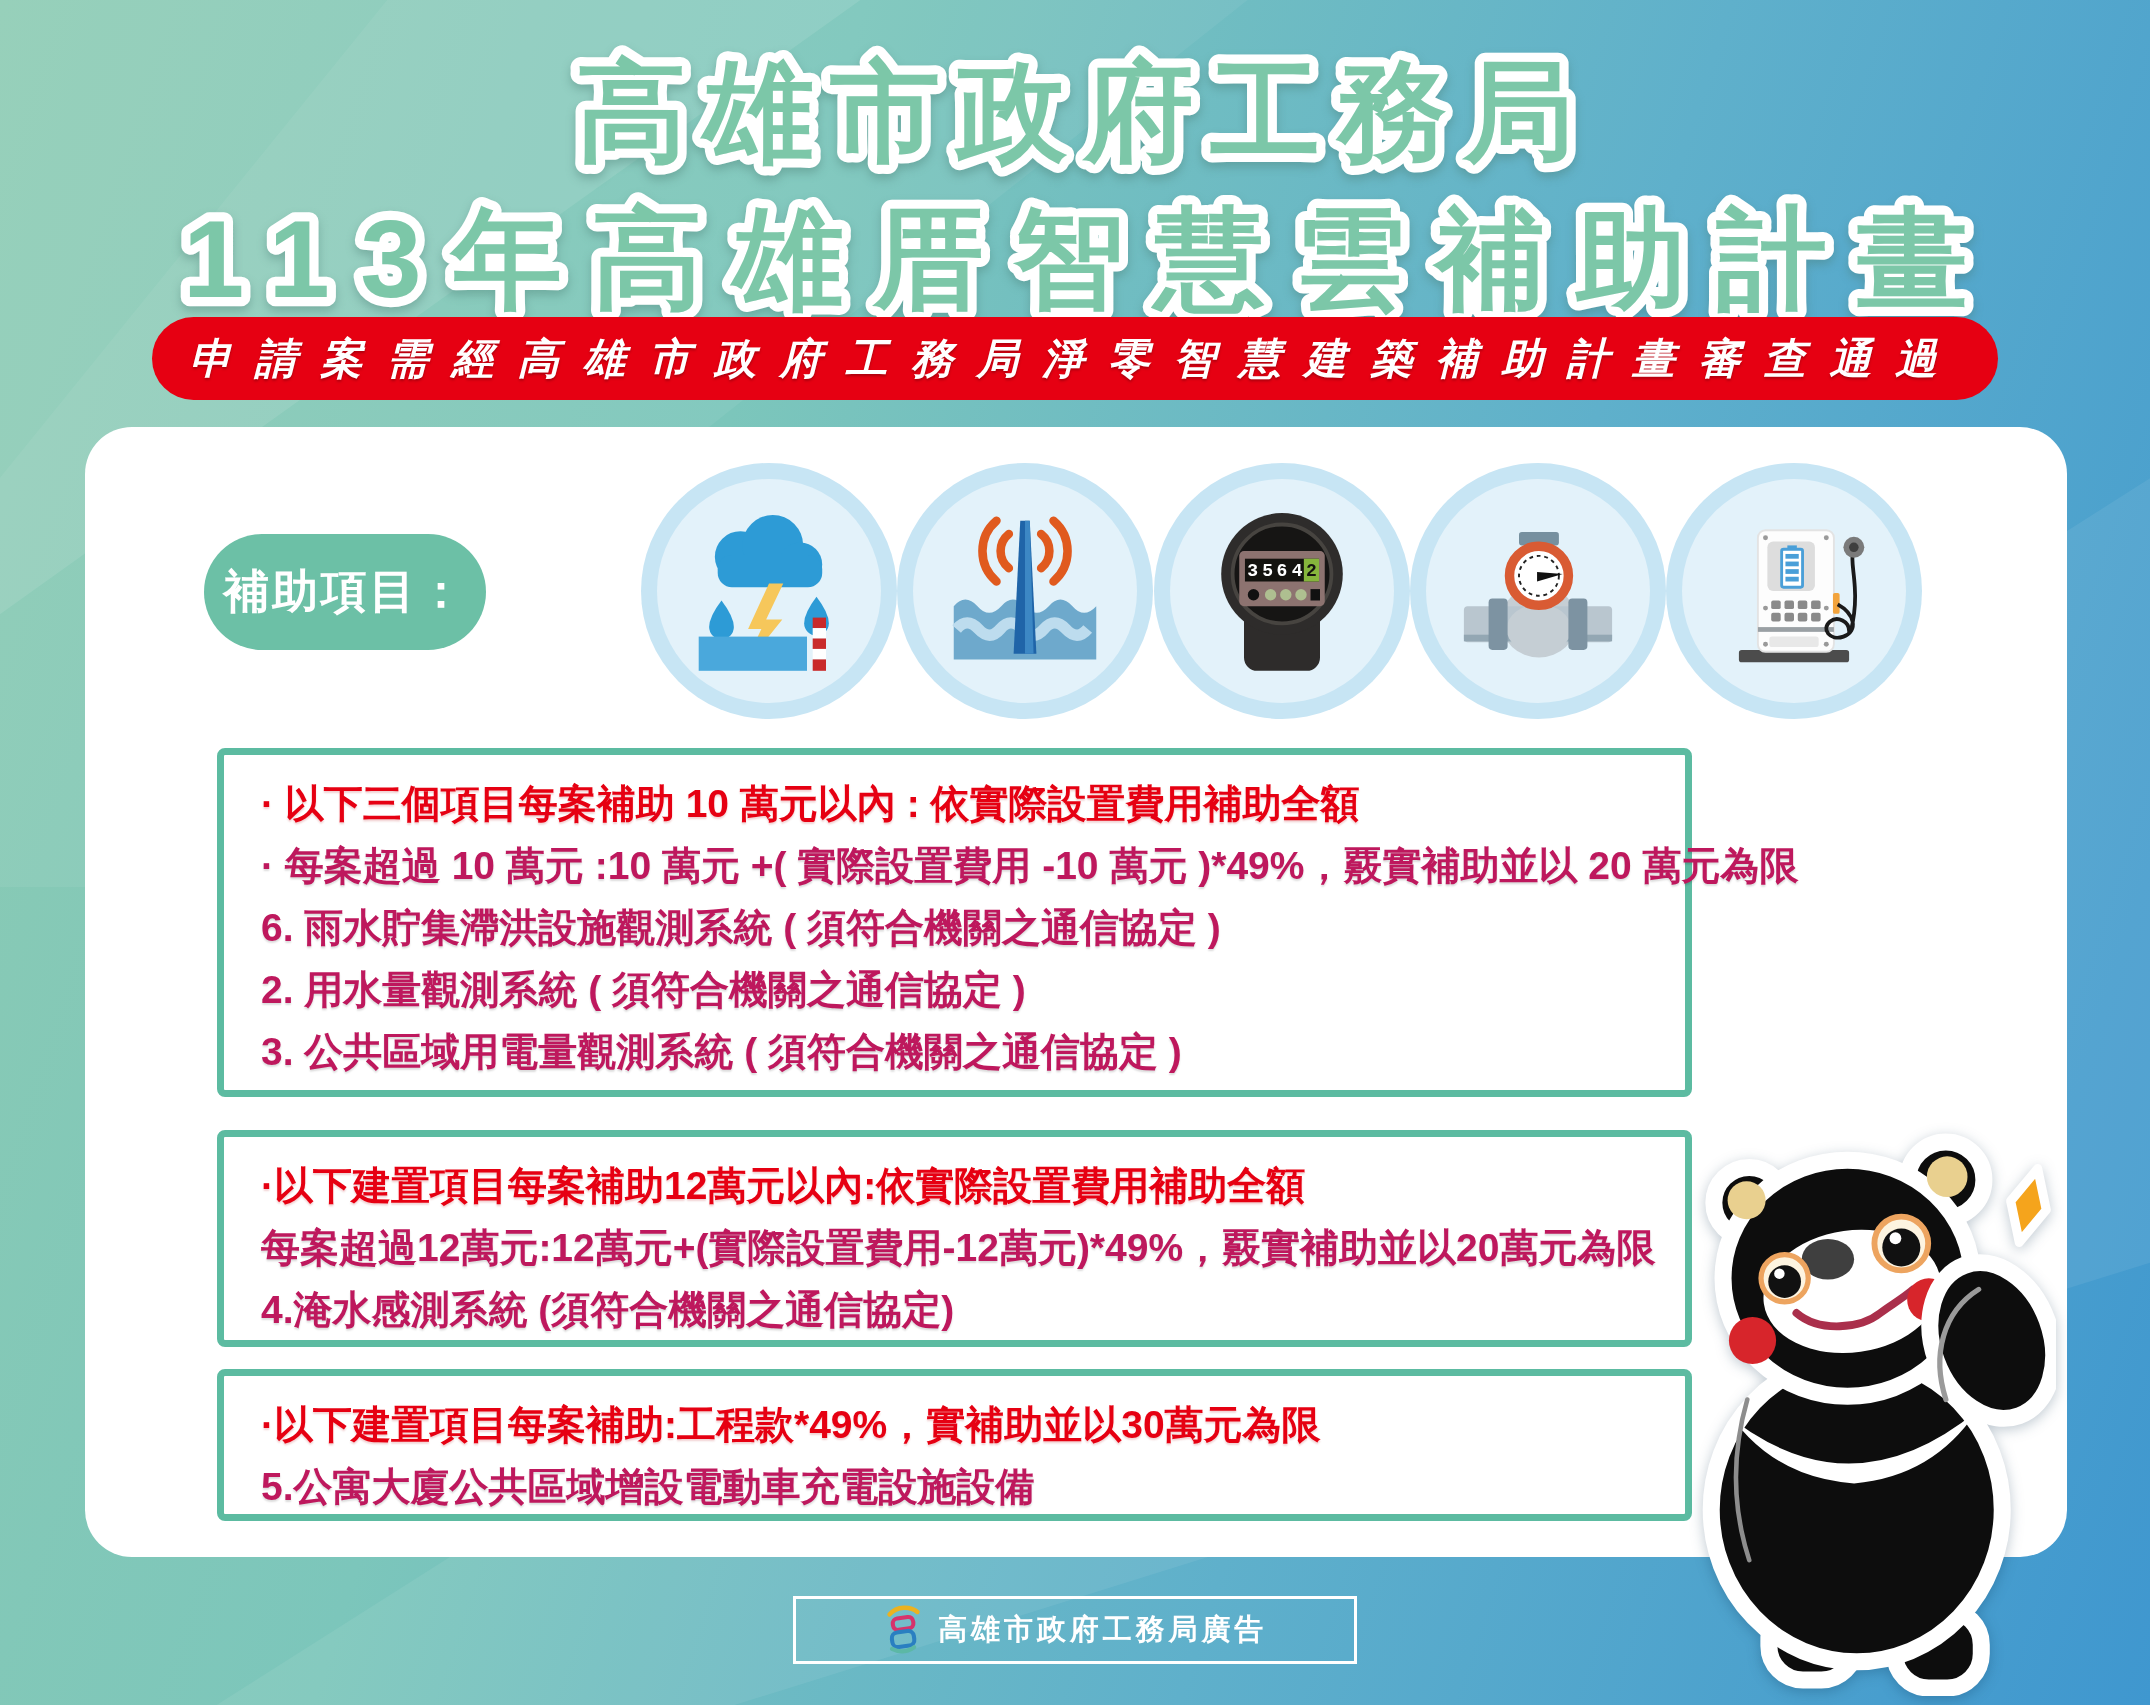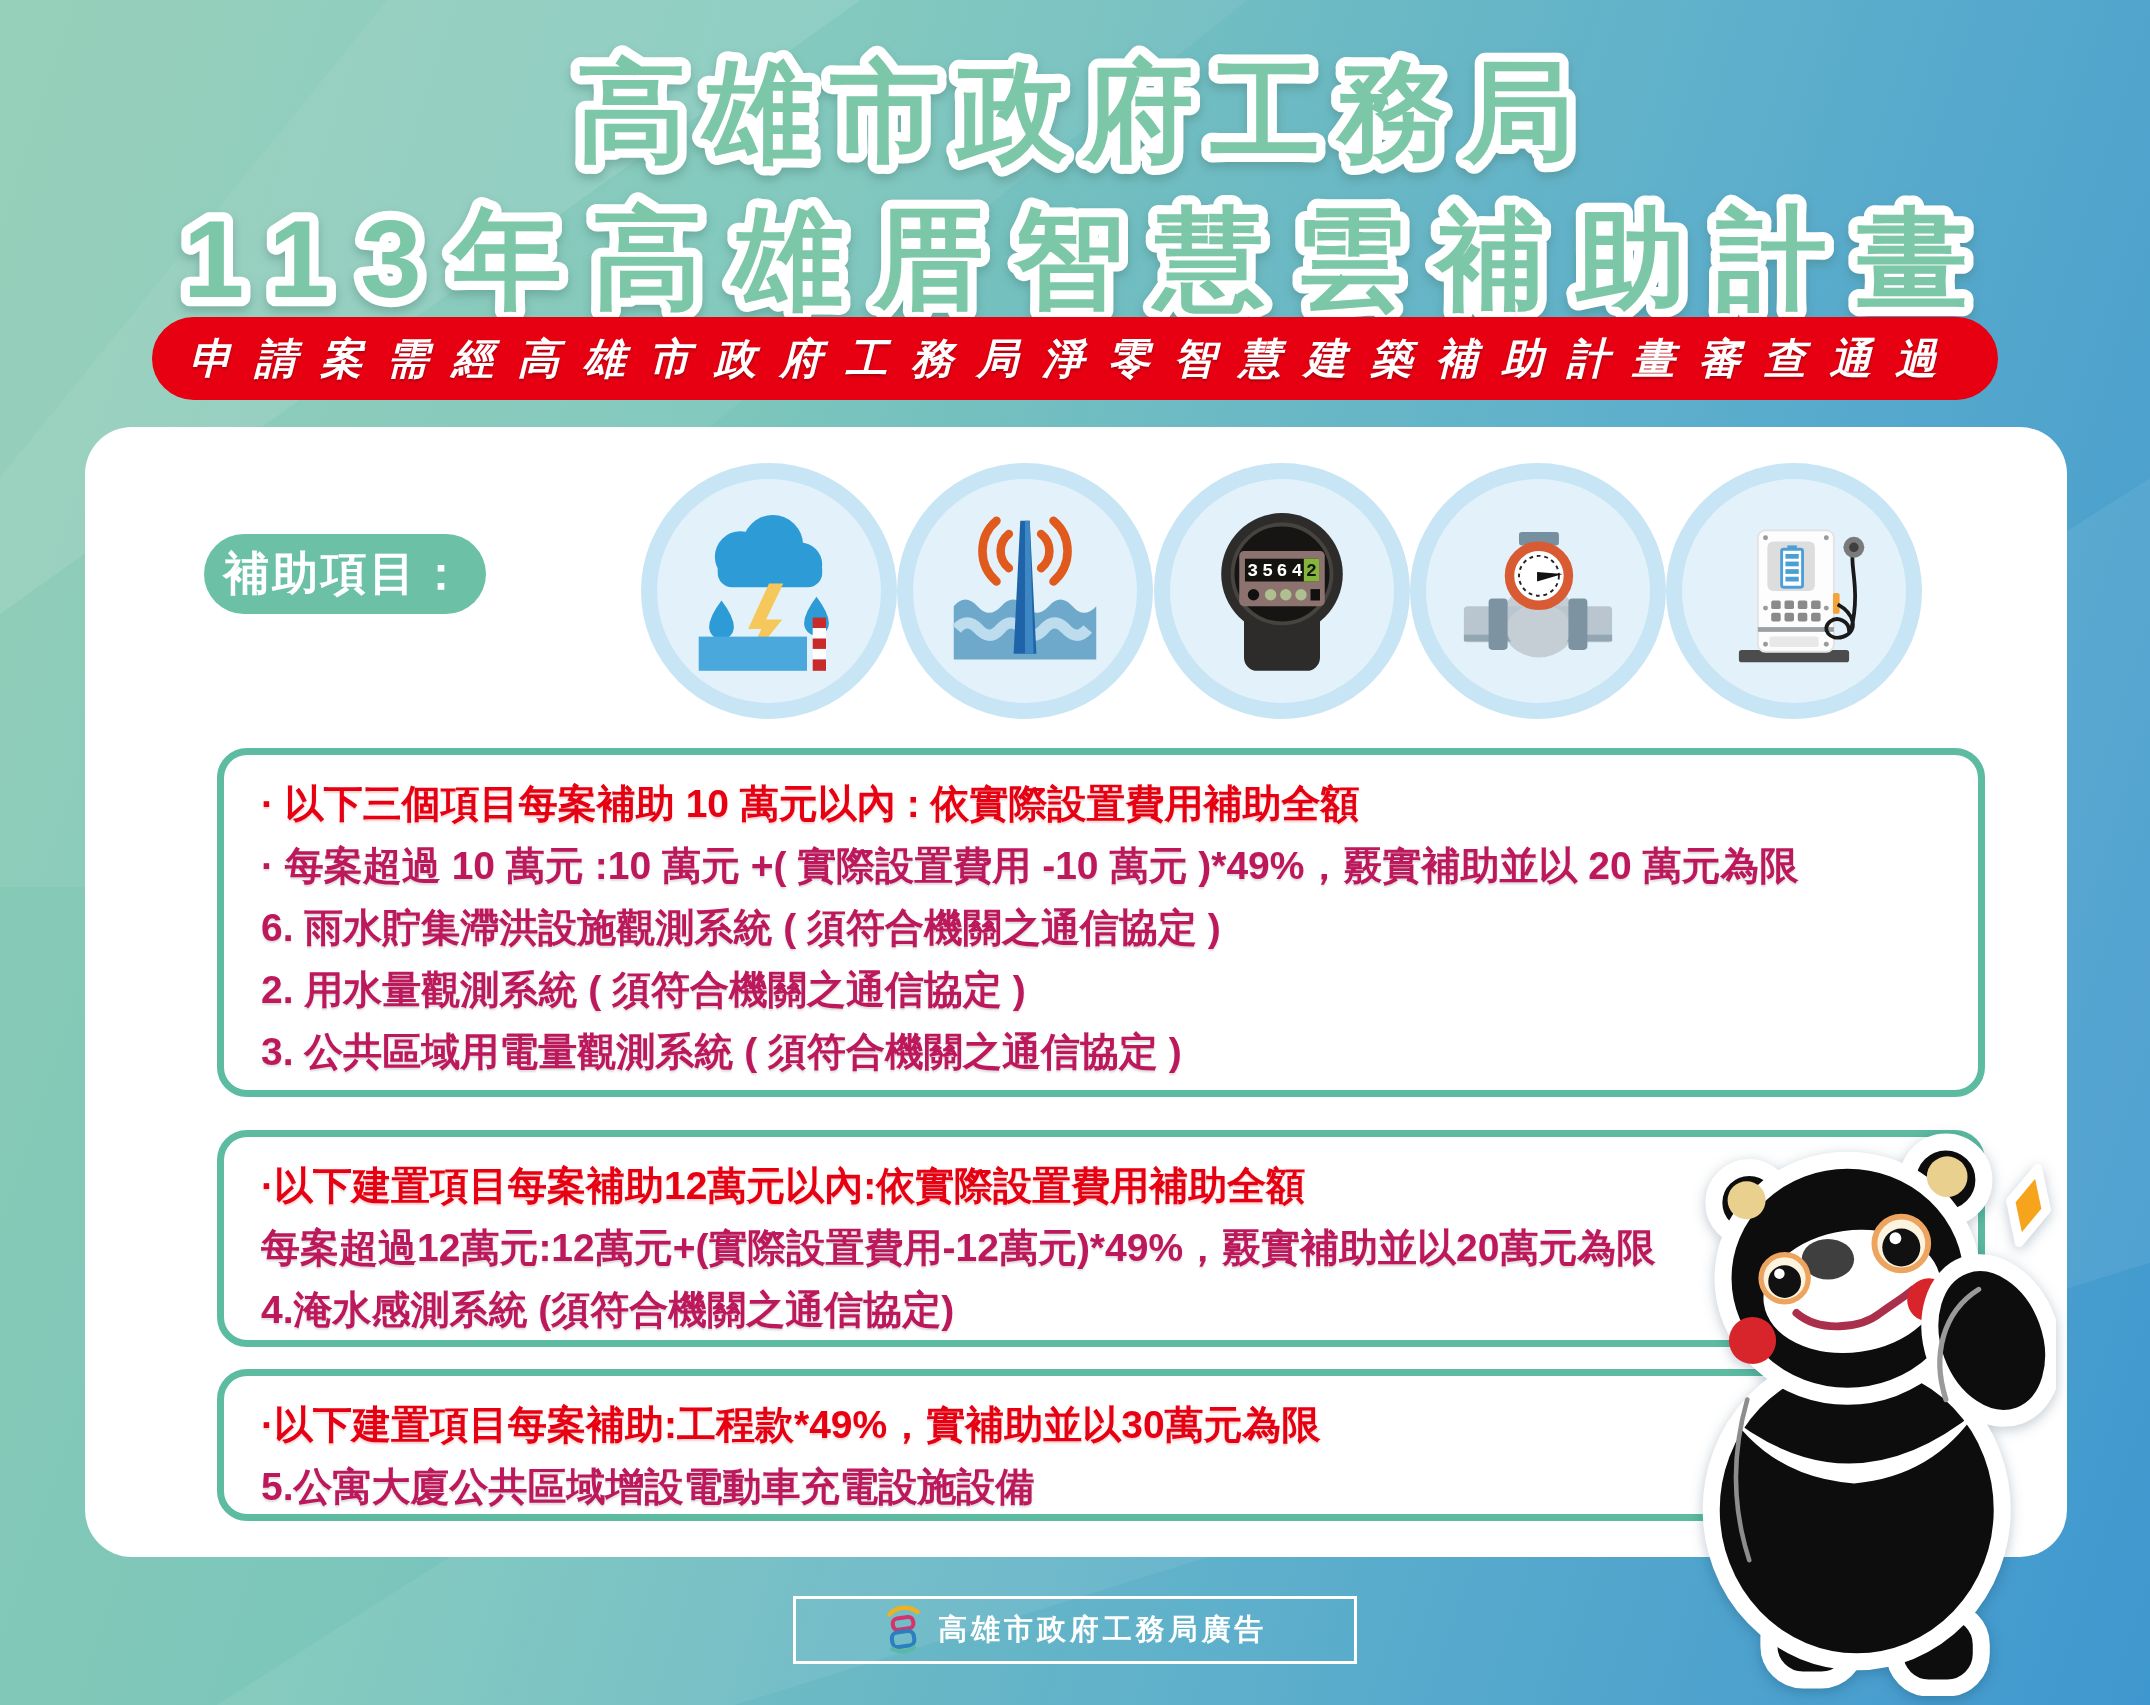--- a/index.html
+++ b/index.html
@@ -16,30 +16,30 @@
   .title-svg text{font-family:"Liberation Sans","DejaVu Sans",sans-serif;font-weight:bold;
                   fill:#7cc7a8;stroke:#ffffff;stroke-width:28px;stroke-linejoin:round;paint-order:stroke;}
 
   .banner{position:absolute;left:152px;top:317px;width:1846px;height:83px;background:#e60012;
           border-radius:43px;display:flex;align-items:center;justify-content:center;font-style:italic;}
   .banner span{color:#fff;font-weight:bold;font-size:42px;letter-spacing:23.6px;white-space:nowrap;
                text-shadow:0 2px 2.6px rgba(0,0,0,.25);}
 
   .panel{position:absolute;left:85px;top:427px;width:1982px;height:1130px;background:#fff;border-radius:47px;}
 
-  .pill{position:absolute;left:204px;top:534px;width:282px;height:80px;background:#6cc0a6;
+  .pill{position:absolute;left:204px;top:534px;width:282px;height:116px;background:#6cc0a6;
         border-radius:59px;display:flex;align-items:center;justify-content:center;}
   .pill span{color:#fff;font-weight:bold;font-size:46px;letter-spacing:2.6px;}
 
   .icon-circle{position:absolute;top:463px;width:256px;height:256px;border-radius:50%;background:#c7e5f4;}
   .icon-circle .inner{position:absolute;inset:15.8px;border-radius:50%;background:#e3f2fa;}
   .icon-circle svg{position:absolute;inset:33px;width:190px;height:190px;}
 
-  .rule-box{position:absolute;left:217px;width:1768px;background:#fff;border:7.2px solid #5cbba1;
-            border-radius:30px;box-sizing:border-box;padding:18.4px 37px;}
+  .rule-box{position:absolute;left:217px;width:1475px;background:#fff;border:7.2px solid #5cbba1;
+            border-radius:8px;box-sizing:border-box;padding:18.4px 37px;}
   .rule-box p{margin:0;font-size:39px;font-weight:bold;line-height:62px;color:#be185d;
               text-shadow:0 2px 2px rgba(0,0,0,.14);white-space:nowrap;}
   .rule-box p.hl{color:#e60012;text-shadow:0 2px 2px rgba(180,0,10,.18);}
 
   .bear{position:absolute;left:1685px;top:1124px;width:371px;height:572px;z-index:6;
         filter:drop-shadow(0 3.9px 6.6px rgba(0,40,70,.25));}
 
   .footer-badge{position:absolute;left:793px;top:1596px;width:564px;height:68px;border:3.9px solid #fff;
                 display:flex;align-items:center;justify-content:center;gap:14.4px;box-sizing:border-box;}
   .footer-badge span{color:#fff;font-weight:bold;font-size:29px;letter-spacing:3.9px;white-space:nowrap;}

